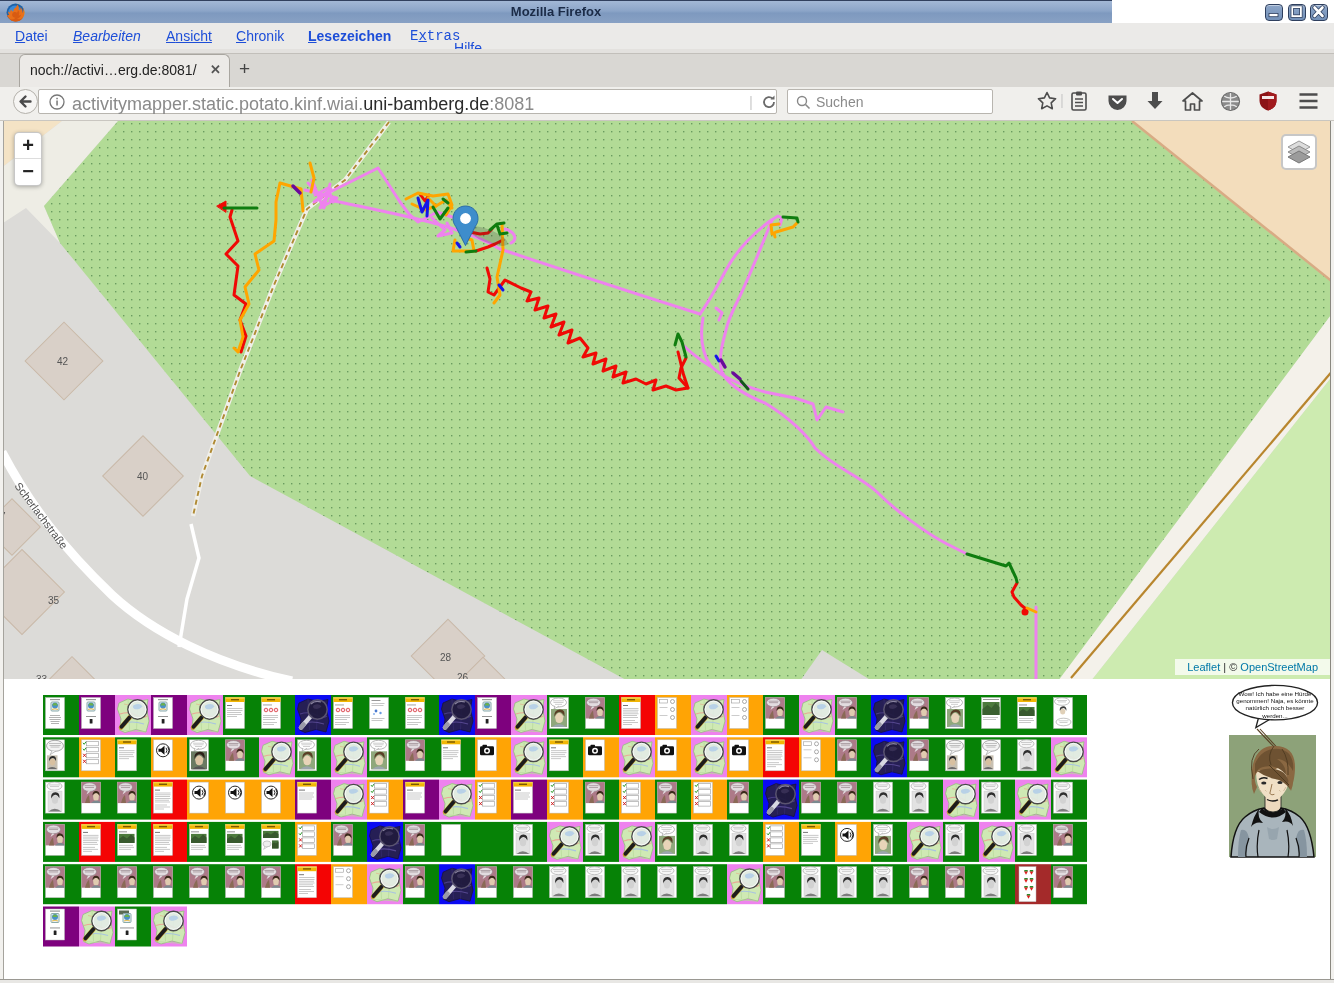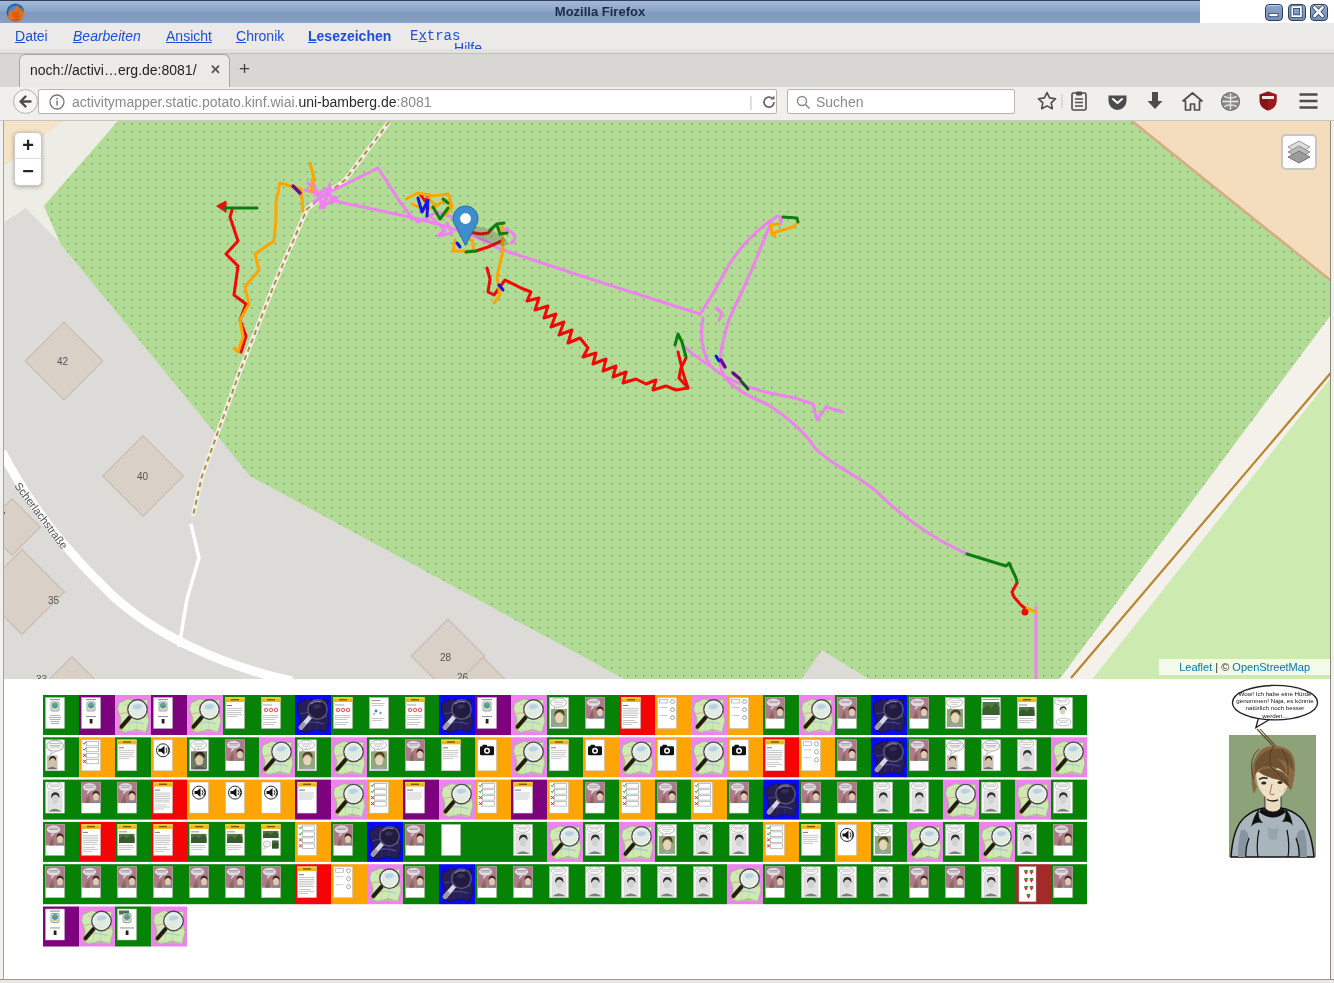--- a/index.html
+++ b/index.html
@@ -1,19 +1,19 @@
 <!DOCTYPE html>
 <html><head>
 <meta charset="utf-8">
 <style>
   html,body{margin:0;padding:0;width:1334px;height:983px;overflow:hidden;
     font-family:"Liberation Sans",sans-serif;background:#fff;}
   #win{position:absolute;left:0;top:0;width:1334px;height:983px;}
   
-  #titlebar{position:absolute;left:0;top:0;width:1200px;height:23px;
+  #titlebar{position:absolute;left:0;top:0;width:1112px;height:23px;
     background:linear-gradient(#a3b8d6,#8ca5c8 45%,#7e99bf 55%,#88a1c4);
     border-top:1px solid #31405e;box-sizing:border-box;}
   #titlebar .title{position:absolute;left:0;right:0;top:3px;text-align:center;
     font-size:13px;font-weight:bold;color:#1b2b47;}
   #fxicon{position:absolute;left:6px;top:2px;}
   .winbtn{position:absolute;top:3px;width:18px;height:17px;border-radius:4px;
     background:linear-gradient(#8ea7c9,#7390b8);border:1.5px solid #2e3f5e;
     box-shadow:inset 0 1px 0 rgba(255,255,255,0.45);box-sizing:border-box;}
   
   #menubar{position:absolute;left:0;top:23px;width:1334px;height:26px;background:#ebeae8;
@@ -28,38 +28,38 @@
   #tab .tlabel{position:absolute;left:10px;top:7px;font-size:14px;color:#222;}
   #tab .tclose{position:absolute;right:8px;top:7px;font-size:13px;color:#555;font-weight:bold;}
   #newtab{position:absolute;left:239px;top:12px;font-size:19px;color:#444;line-height:16px;}
   
   #navbar{position:absolute;left:0;top:87px;width:1334px;height:34px;background:#f0efec;
     border-bottom:1px solid #c9c6c0;box-sizing:border-box;}
   #backbtn{position:absolute;left:13px;top:2px;width:25px;height:25px;border-radius:50%;
     background:#f6f5f3;border:1px solid #b4b1ab;box-sizing:border-box;}
   #urlbox{position:absolute;left:38px;top:2px;width:739px;height:25px;background:#fff;
     border:1px solid #b8b5af;border-radius:2px;box-sizing:border-box;}
-  #urlbox .utext{position:absolute;left:33px;top:4px;font-size:14px;color:#8a8a8a;white-space:nowrap;}
+  #urlbox .utext{position:absolute;left:33px;top:4px;font-size:18px;color:#8a8a8a;white-space:nowrap;}
   #urlbox .utext b{color:#2b2b2b;font-weight:normal;}
   #urlbox .sep{position:absolute;left:710px;top:3px;color:#ccc;font-size:15px;}
-  #searchbox{position:absolute;left:787px;top:2px;width:228px;height:25px;background:#fff;
+  #searchbox{position:absolute;left:787px;top:2px;width:206px;height:25px;background:#fff;
     border:1px solid #b8b5af;border-radius:2px;box-sizing:border-box;}
   #searchbox .stext{position:absolute;left:28px;top:4px;font-size:14px;color:#8a8a8a;}
   .navicon{position:absolute;top:3px;}
   
   #map{position:absolute;left:0;top:121px;width:1334px;height:558px;background:#d9d8d4;overflow:hidden;}
   #zoomctl{position:absolute;left:14px;top:11px;width:26px;height:52px;background:#fff;
     border:1px solid rgba(0,0,0,0.22);border-radius:5px;box-shadow:0 1px 4px rgba(0,0,0,0.3);}
   #zoomctl .zi{width:26px;height:25px;text-align:center;font-size:20px;font-weight:bold;color:#222;line-height:25px;}
   #zoomctl .zi:first-child{border-bottom:1px solid #ddd;}
   .winedge{position:absolute;top:121px;height:858px;width:3px;background:#f2f1ee;z-index:50;}
   #layerctl{position:absolute;right:17px;top:13px;width:32px;height:32px;background:#fff;
     border:2px solid rgba(0,0,0,0.22);border-radius:5px;}
   #attrib{position:absolute;right:4px;bottom:4px;background:rgba(255,255,255,0.75);
-    font-size:11px;color:#333;padding:2px 20px;}
+    font-size:11px;color:#333;padding:2px 12px;}
   #attrib a{color:#0078a8;text-decoration:none;}
   
   #page{position:absolute;left:0;top:679px;width:1334px;height:300px;background:#fff;}
   #bottomstrip{position:absolute;left:0;top:979px;width:1334px;height:4px;background:#e8e7e4;border-top:1px solid #9a9892;box-sizing:border-box;}
   #bubble{position:absolute;left:1229px;top:5px;width:92px;height:44px;}
   #avatar{position:absolute;left:1229px;top:56px;width:87px;height:122px;}
 </style>
 </head>
 <body>
 <div id="win">

